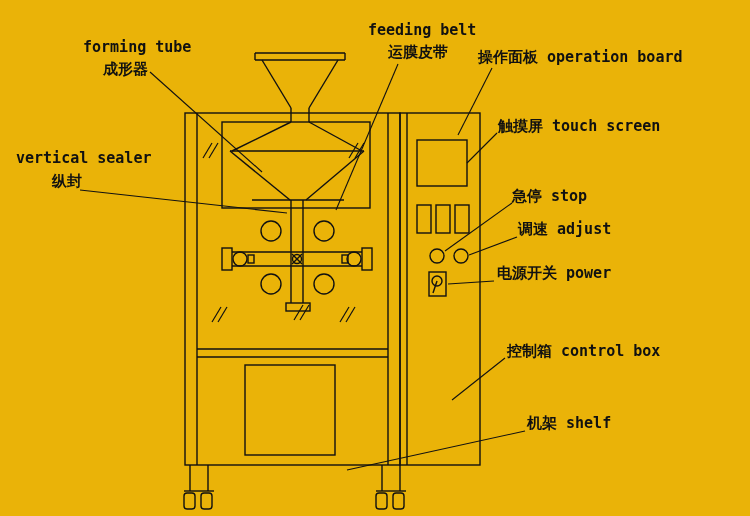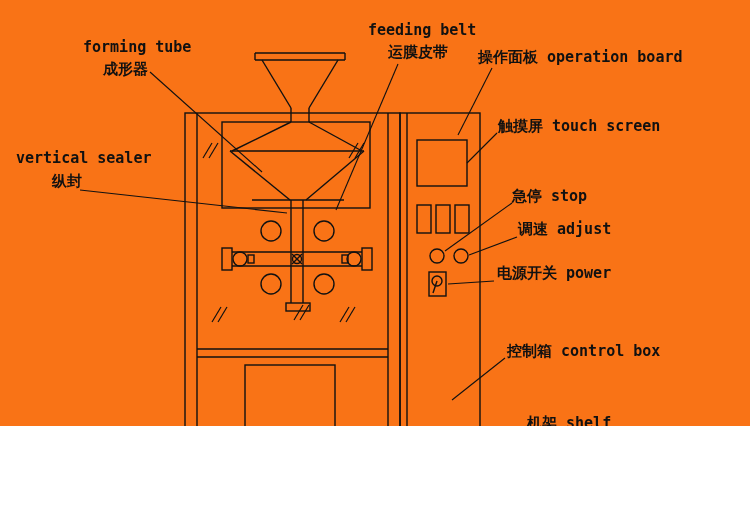--- a/index.html
+++ b/index.html
@@ -1,19 +1,19 @@
 <!DOCTYPE html>
 <html><head>
 <meta charset="utf-8">
 <style>
   html,body{margin:0;padding:0;background:#ffffff;}
   .canvas{
     position:relative;
-    width:750px;height:426px;
-    background:#f97316;
+    width:750px;height:516px;
+    background:#eab308;
     font-family:"DejaVu Sans Mono", monospace;
     overflow:hidden;
   }
   svg text{
     font-family:"DejaVu Sans Mono", monospace;
     font-weight:bold;
     font-size:15px;
     fill:#111111;
   }
 </style>

